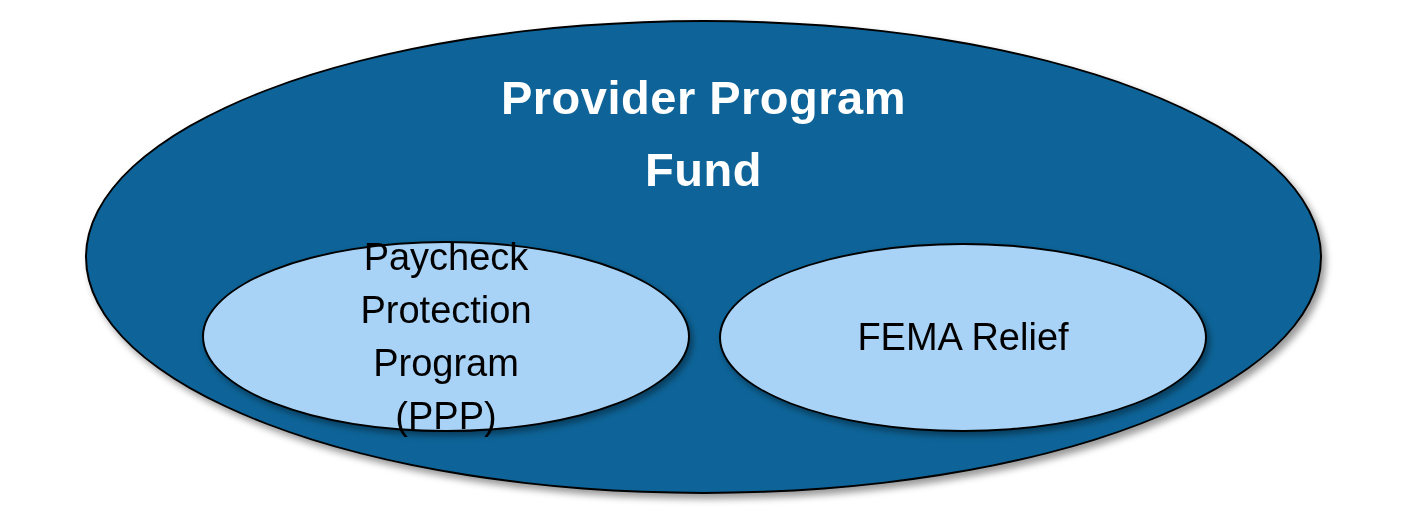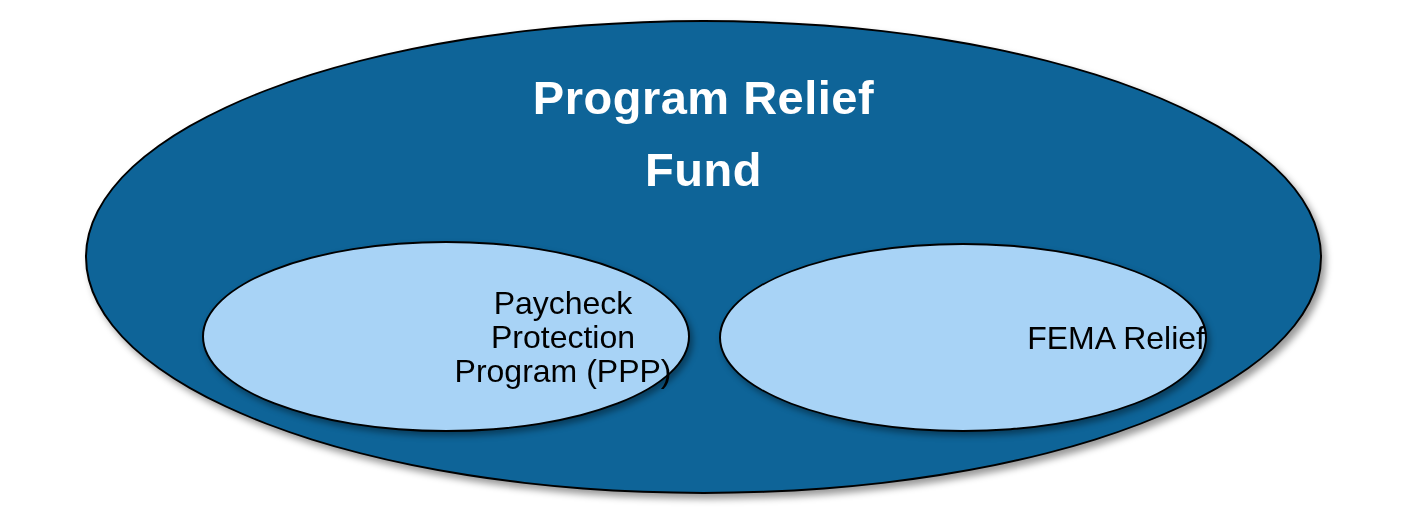--- a/index.html
+++ b/index.html
@@ -35,24 +35,24 @@
     font-weight: bold;
     letter-spacing: 0.5px;
   }
   .outer-label span {
     display: inline-block;
     max-width: 440px;
   }
   .inner-ellipse {
     display: flex;
     align-items: center;
-    justify-content: flex-end;
+    justify-content: center;
     text-align: center;
-    font-size: 32px;
-    line-height: 34px;
+    font-size: 38px;
+    line-height: 53px;
     box-shadow: 3px 4px 6px rgba(0,0,0,0.38);
   }
   .inner-ellipse-ppp {
     left: 115px;   
     top: 219px;    
     width: 488px;
     height: 191px;
   }
   .inner-ellipse-fema {
     left: 632px;   
@@ -66,21 +66,21 @@
   }
 </style>
 </head>
 <body>
 
 <div class="canvas">
 
   <div class="ellipse outer-ellipse" style="background: rgb(14, 100, 152); border-color: rgb(0, 0, 0); color: rgb(255, 255, 255);">
 
     <div class="outer-label">
-      <span>Program Relief Fund</span>
+      <span>Provider Program Fund</span>
     </div>
 
     <div class="ellipse inner-ellipse inner-ellipse-ppp" style="background: rgb(168, 211, 246); border-color: rgb(0, 0, 0); color: rgb(0, 0, 0);">
       <span class="inner-label">Paycheck Protection Program (PPP)</span>
     </div>
 
     <div class="ellipse inner-ellipse inner-ellipse-fema" style="background: rgb(168, 211, 246); border-color: rgb(0, 0, 0); color: rgb(0, 0, 0);">
       <span class="inner-label">FEMA Relief</span>
     </div>
 

